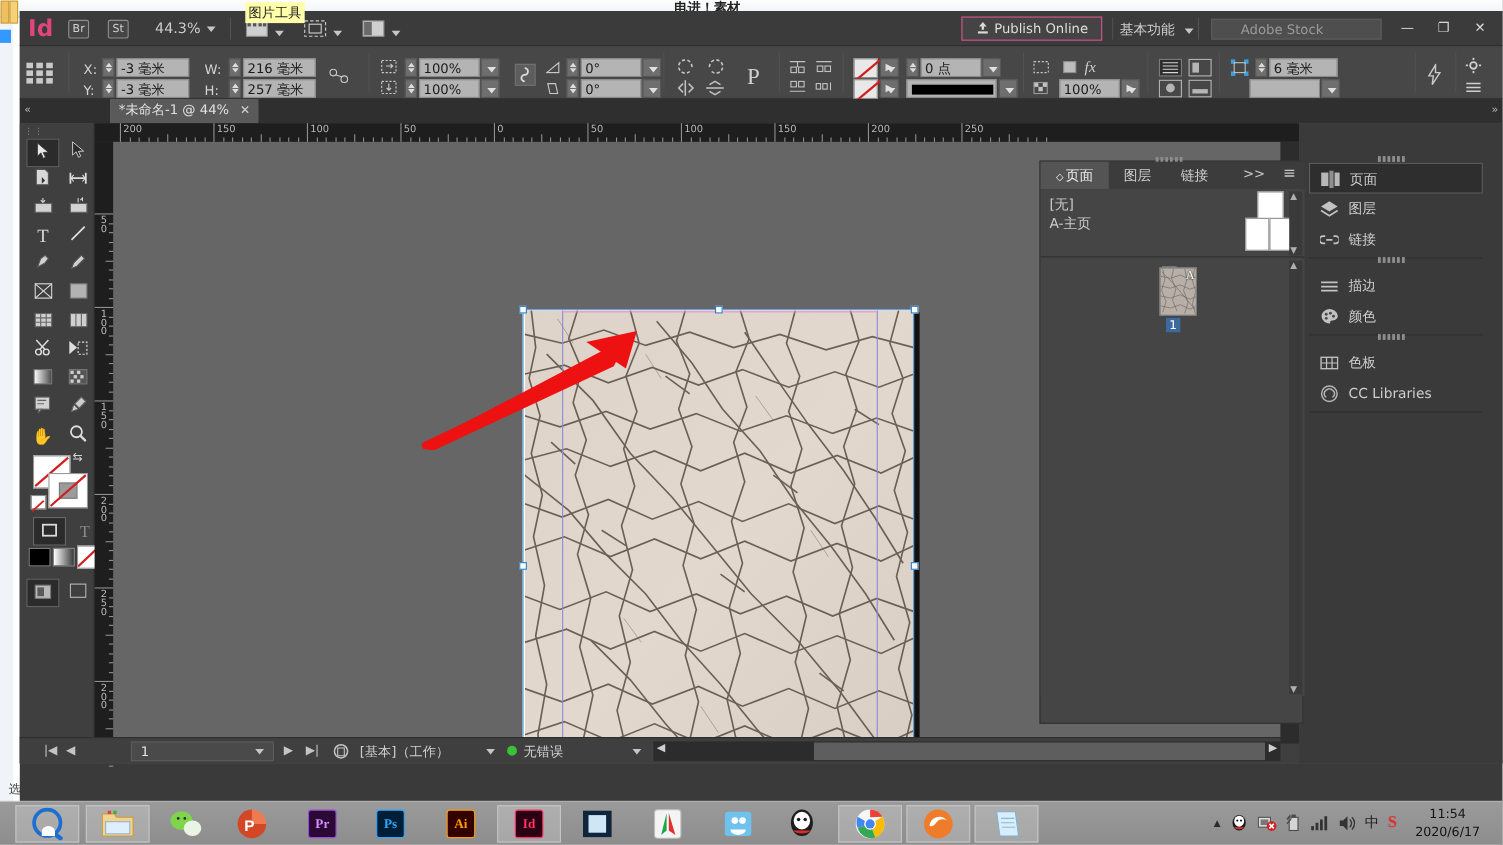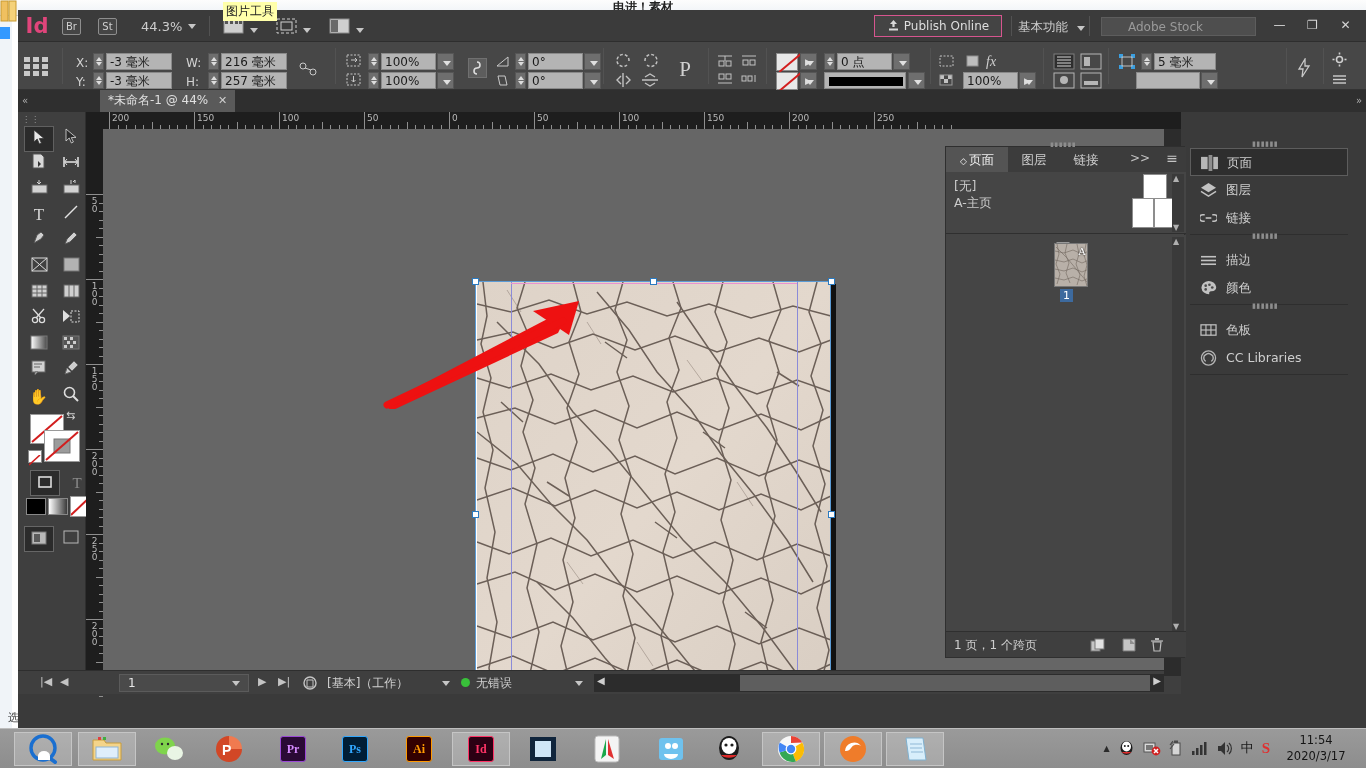--- a/index.html
+++ b/index.html
@@ -407,21 +407,21 @@
       <svg style="position:absolute;left:1100px;top:11px;" width="18" height="17" viewBox="0 0 18 17">
           <g fill="#3a9fe0">
             <rect x="1" y="1" width="4" height="4"></rect>
             <rect x="13" y="1" width="4" height="4"></rect>
             <rect x="1" y="12" width="4" height="4"></rect>
             <rect x="13" y="12" width="4" height="4"></rect>
           </g>
           <rect x="4" y="4" width="10" height="9" fill="none" stroke="#c0c0c0"></rect>
         </svg>
       <div class="spin" style="left:1123px;top:11px;"></div>
-      <div class="fld" style="left:1136px;top:11px;width:62px;">5 毫米</div>
+      <div class="fld" style="left:1136px;top:11px;width:62px;">6 毫米</div>
       <div class="blackline" style="left:1118px;top:30px;width:64px;background:#b4b4b4;"></div>
       <div class="ddbtn" style="left:1183px;top:30px;"></div>
 
       <div class="vsep" style="left:1268px;top:6px;height:36px;"></div>
       <svg style="position:absolute;left:1278px;top:16px;" width="16" height="20" viewBox="0 0 16 20">
           <path d="M9 1 L3 11 L7 11 L6 19 L13 8 L9 8 Z" fill="none" stroke="#c9c9c9" stroke-width="1.3"></path>
         </svg>
       <div class="vsep" style="left:1305px;top:6px;height:36px;"></div>
       <svg style="position:absolute;left:1314px;top:10px;" width="15" height="15" viewBox="0 0 15 15">
           <circle cx="7.5" cy="7.5" r="3" fill="none" stroke="#cfcfcf" stroke-width="1.6"></circle>
@@ -991,36 +991,20 @@
           </svg>
         <span style="position:absolute;right:1px;top:1px;color:#fff;font-size:11px;font-family:'Liberation Serif',serif;text-shadow:0 0 2px #000;">A</span>
       </div>
       <div style="position:absolute;left:114px;top:54px;background:#3d6a9e;color:#fff;font-size:11px;padding:0 3px;">1</div>
       <div style="position:absolute;right:2px;top:2px;width:12px;height:394px;background:#3a3a3a;">
         <span style="position:absolute;left:1px;top:0px;color:#b0b0b0;font-size:8px;">▲</span>
         <span style="position:absolute;left:1px;bottom:0px;color:#b0b0b0;font-size:8px;">▼</span>
       </div>
     </div>
 
-    <div style="position:absolute;left:0;bottom:0;width:240px;height:26px;background:#3f3f3f;border-top:1px solid #2f2f2f;">
-      <div style="position:absolute;left:8px;top:5px;color:#cfcfcf;font-size:12px;">1 页，1 个跨页</div>
-      <svg style="position:absolute;left:144px;top:6px;" width="16" height="14" viewBox="0 0 16 14">
-          <rect x="1" y="3" width="9" height="10" fill="#c5c5c5" stroke="#777"></rect>
-          <rect x="5" y="1" width="9" height="10" fill="#e2e2e2" stroke="#777"></rect>
-        </svg>
-      <svg style="position:absolute;left:176px;top:6px;" width="14" height="14" viewBox="0 0 14 14">
-          <path d="M1 1 L13 1 L13 13 L1 13 Z" fill="#c5c5c5" stroke="#777"></path>
-          <path d="M8 1 L8 6 L13 6" fill="#8f8f8f"></path>
-        </svg>
-      <svg style="position:absolute;left:204px;top:6px;" width="14" height="14" viewBox="0 0 14 14">
-          <path d="M3 4 L11 4 L10 13 L4 13 Z" fill="none" stroke="#bdbdbd" stroke-width="1.2"></path>
-          <line x1="1" y1="3" x2="13" y2="3" stroke="#bdbdbd" stroke-width="1.2"></line>
-          <rect x="5" y="0" width="4" height="2" fill="#bdbdbd"></rect>
-        </svg>
-    </div>
   </div>
 
   <div class="iconbar">
     <div class="grip" style="left:62px;top:-8px;">▮▮▮▮▮▮</div>
     <div class="ibitem active" style="top:0px;">
       <svg class="ibic" viewBox="0 0 18 17">
           <rect x="0" y="2" width="7" height="13" fill="#b7b7b7"></rect>
           <rect x="8" y="0" width="4" height="17" fill="#8e8e8e"></rect>
           <rect x="13" y="2" width="5" height="13" fill="#b7b7b7"></rect>
         </svg>
@@ -1232,17 +1216,17 @@
         </svg>
       <svg width="17" height="15" viewBox="0 0 17 15">
           <path d="M2 5 L5 5 L9 1 L9 14 L5 10 L2 10 Z" fill="#333"></path>
           <path d="M11 4 a4.5 4.5 0 0 1 0 7 M13 2 a7.5 7.5 0 0 1 0 11" stroke="#333" fill="none" stroke-width="1.2"></path>
         </svg>
       <span class="ch">中</span>
       <span style="color:#e03030;font-size:15px;font-weight:bold;font-family:'Liberation Serif',serif;">S</span>
     </div>
     <div class="clockbox">
       <div>11:54</div>
-      <div>2020/3/17</div>
+      <div>2020/6/17</div>
     </div>
   </div>
 
 </div>
 
 </body></html>

